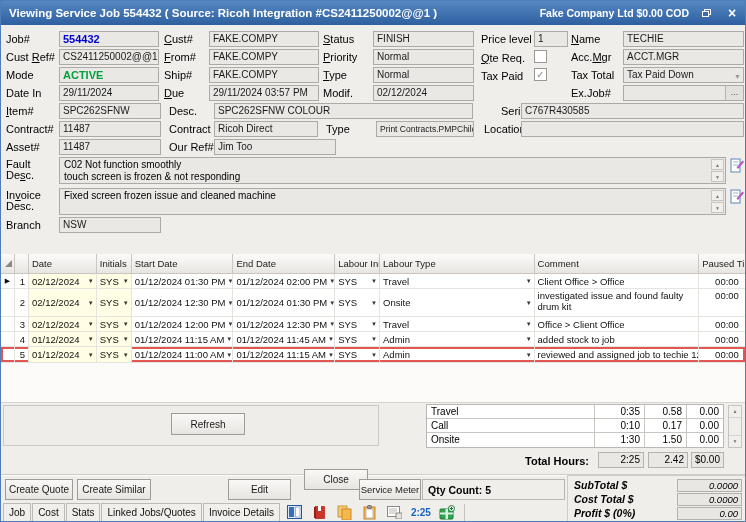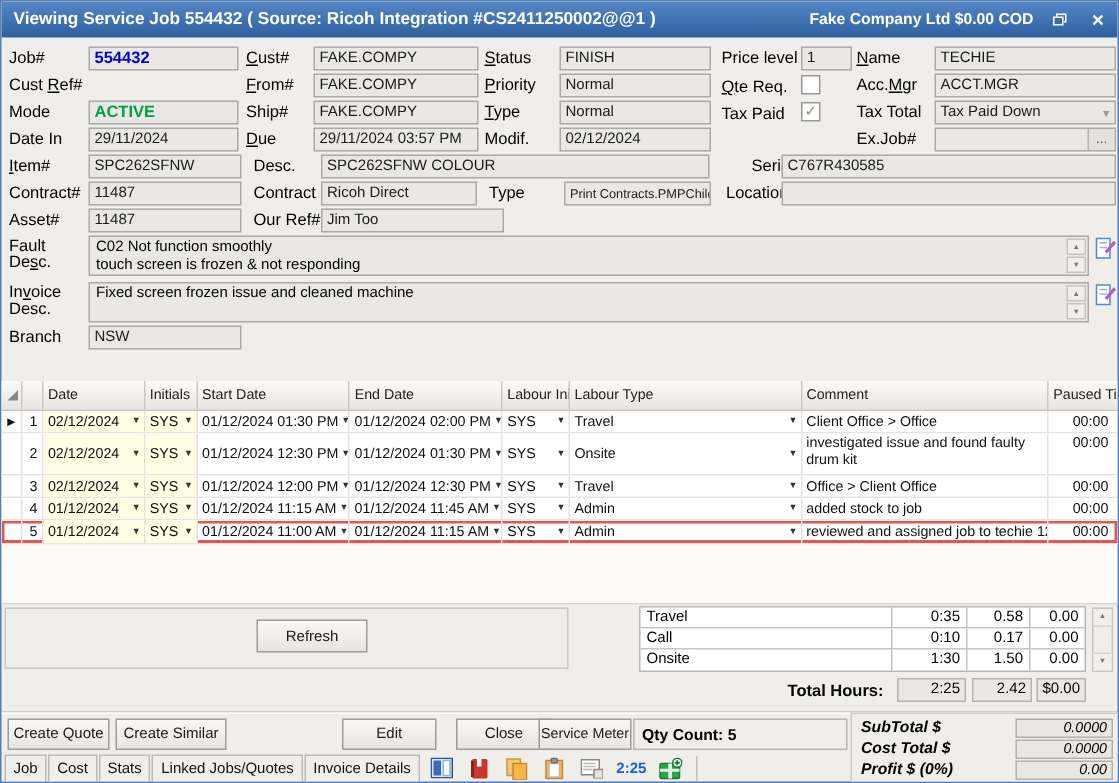--- a/index.html
+++ b/index.html
@@ -77,21 +77,21 @@
   .total-label{ position:absolute; left:480px; top:454px; width:108px; text-align:right; font-size:11px; font-weight:bold; }
   .tbox{ position:absolute; top:451px; height:16px; background:#eae8e5; border:1px solid #b5b3af;
     font-size:10px; text-align:right; padding:1px 3px 0 0; }
   .tbox1{ left:597px; width:46px; } .tbox2{ left:647px; width:40px; } .tbox3{ left:690px; width:33px; }
   .hdiv{ position:absolute; left:0; top:473px; width:744px; height:2px; border-top:1px solid #cfccc8; border-bottom:1px solid #fdfdfc; }
 
   
   .b-cq{ position:absolute; left:4px;  top:478px; width:68px; height:21px; }
   .b-cs{ position:absolute; left:76px; top:478px; width:74px; height:21px; }
   .b-ed{ position:absolute; left:227px; top:478px; width:63px; height:21px; }
-  .b-cl{ position:absolute; left:303px; top:478px; width:64px; height:21px; }
+  .b-cl{ position:absolute; left:303px; top:468px; width:64px; height:21px; }
   .b-sm{ position:absolute; left:358px; top:478px; width:62px; height:21px; font-size:9.5px; }
   .qtybox{ position:absolute; left:421px; top:478px; width:143px; height:21px; background:#f0eeeb; border:1px solid #b8b6b2;
     font-size:10.5px; font-weight:bold; display:flex; align-items:center; padding-left:5px; }
   .tabsrow{ position:absolute; left:2px; top:501px; height:20px; display:flex; align-items:center; }
   .tab{ height:19px; border:1px solid #bdbab6; background:#f1efec; font-size:10px; color:#111;
     display:flex; align-items:center; padding:0 5px; margin-right:1px; white-space:nowrap; }
   .icons{ display:flex; align-items:center; margin-left:5px; }
   .ticon{ width:17px; height:17px; display:flex; align-items:center; justify-content:center; margin-right:8px; }
   .tb-time{ font-size:10px; font-weight:bold; color:var(--toolbar_time_blue,#1464c8); margin-right:8px; }
   .vsep{ width:1px; height:17px; background:#c5c2be; }
@@ -116,20 +116,21 @@
         </span>
       </span>
     <span class="winbtn">
         <span class="close-glyph">×</span>
       </span>
   </div>
 
   <span class="lbl" style="left:5px;top:32px">Job#</span>
   <div class="fld blue" style="left:58px;top:30px;width:100px">554432</div>
   <span class="lbl" style="left:5px;top:50px">Cust <u>R</u>ef#</span>
+  <div class="fld" style="left:58px;top:48px;width:100px">CS2411250002@@1</div>
   <span class="lbl" style="left:5px;top:68px">Mode</span>
   <div class="fld green" style="left:58px;top:66px;width:100px">ACTIVE</div>
   <span class="lbl" style="left:5px;top:86px">Date In</span>
   <div class="fld" style="left:58px;top:84px;width:100px">29/11/2024</div>
 
   <span class="lbl" style="left:163px;top:32px"><u>C</u>ust#</span>
   <div class="fld" style="left:208px;top:30px;width:110px">FAKE.COMPY</div>
   <span class="lbl" style="left:163px;top:50px"><u>F</u>rom#</span>
   <div class="fld" style="left:208px;top:48px;width:110px">FAKE.COMPY</div>
   <span class="lbl" style="left:163px;top:68px">Ship#</span>

